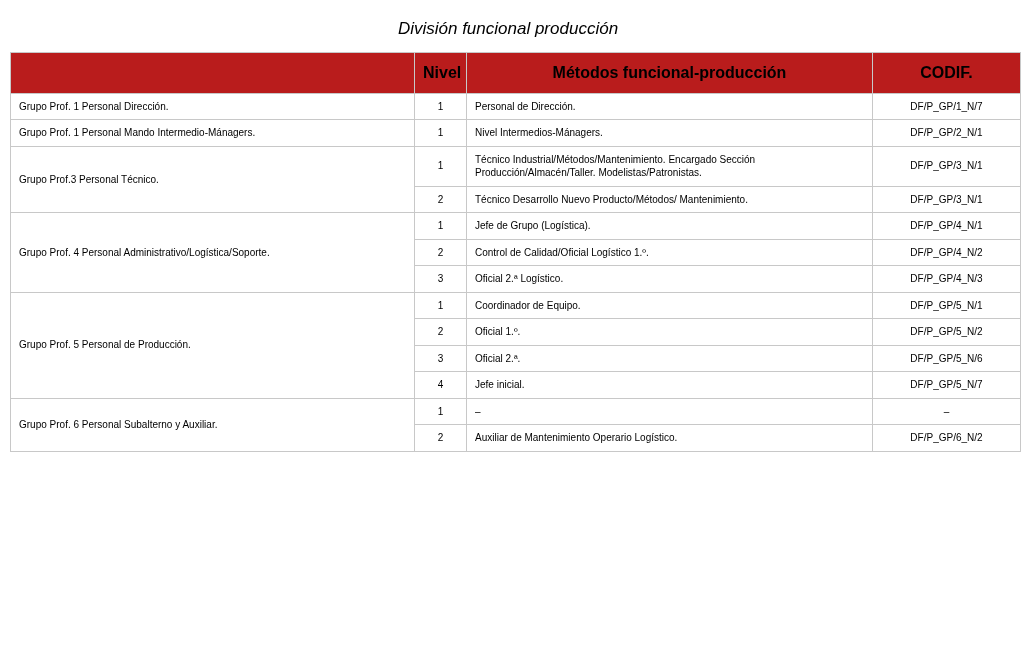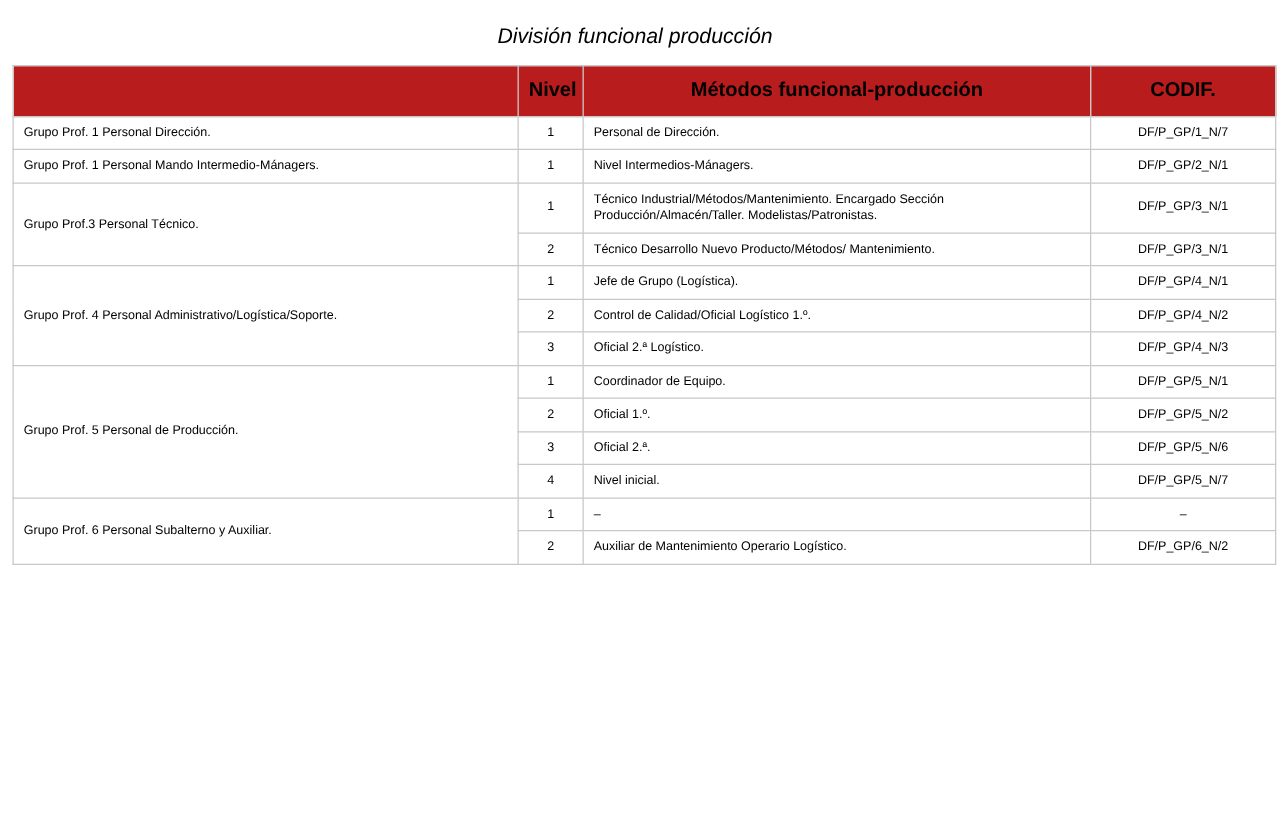--- a/index.html
+++ b/index.html
@@ -149,21 +149,21 @@
           <td class="desc-cell">Oficial 1.º.</td>
           <td class="codif-cell">DF/P_GP/5_N/2</td>
         </tr>
         <tr>
           <td class="nivel-cell">3</td>
           <td class="desc-cell">Oficial 2.ª.</td>
           <td class="codif-cell">DF/P_GP/5_N/6</td>
         </tr>
         <tr>
           <td class="nivel-cell">4</td>
-          <td class="desc-cell">Nivel inicial.</td>
+          <td class="desc-cell">Jefe inicial.</td>
           <td class="codif-cell">DF/P_GP/5_N/7</td>
         </tr>
         <tr>
           <td class="group-cell" rowspan="2">Grupo Prof. 6 Personal Subalterno y Auxiliar.</td>
           <td class="nivel-cell">1</td>
           <td class="desc-cell">–</td>
           <td class="codif-cell">–</td>
         </tr>
         <tr>
           <td class="nivel-cell">2</td>

